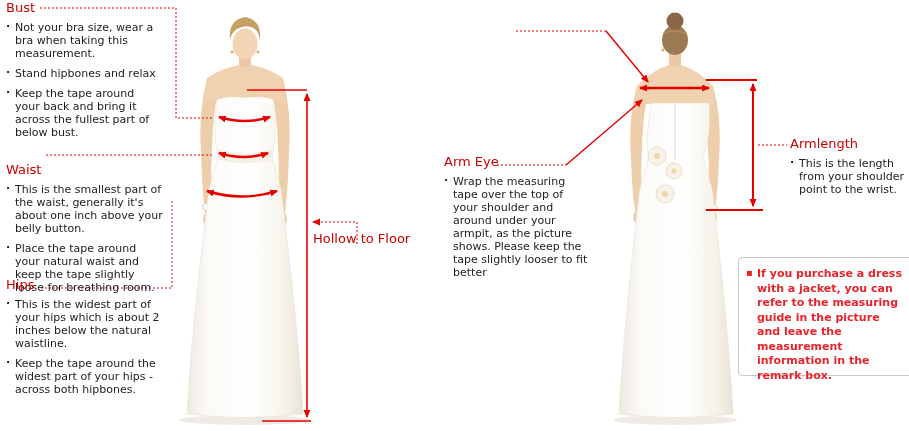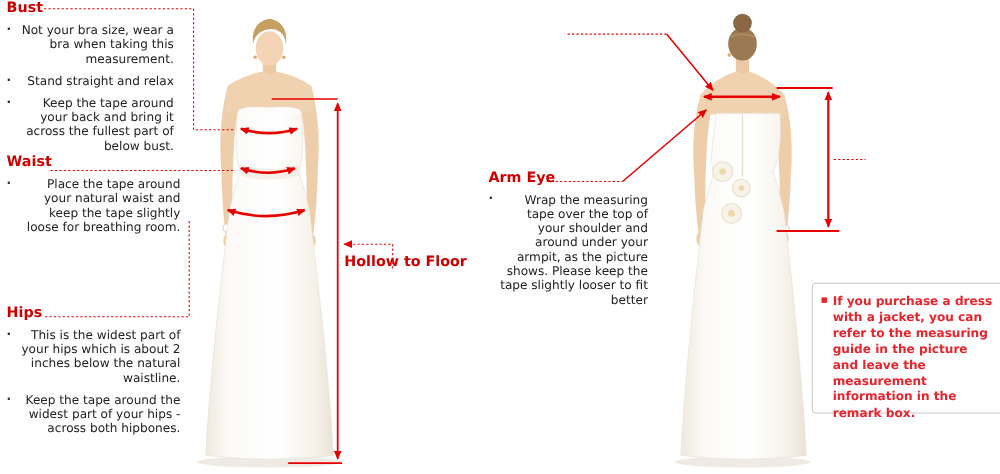--- a/index.html
+++ b/index.html
@@ -5,24 +5,24 @@
   html,body{margin:0;padding:0;}
   body{
     width:909px;height:431px;position:relative;overflow:hidden;
     background:#ffffff;
     font-family:"DejaVu Sans","Liberation Sans",sans-serif;
     -webkit-font-smoothing:antialiased;
   }
   .stage{position:absolute;left:0;top:0;width:909px;height:431px;}
   .txtcol{position:absolute;}
   .sec-title{
-    color:#cc0000;font-weight:bold;font-size:13px;line-height:14px;
+    color:#cc0000;font-weight:normal;font-size:13px;line-height:14px;
     margin:0 0 6px 0;white-space:nowrap;
   }
-  ul.tips{list-style:none;margin:0;padding:0;text-align:right;}
+  ul.tips{list-style:none;margin:0;padding:0;}
   ul.tips li{
     position:relative;color:#222222;font-size:11px;line-height:13px;
     padding-left:9px;margin:0 0 7px 0;
   }
   ul.tips li::before{
     content:"\00B7";position:absolute;left:0;top:-1px;
     font-weight:bold;color:#222222;
   }
   .figure{position:absolute;}
   svg{display:block;}
@@ -163,28 +163,29 @@
       <path d="M706,80 H757" stroke-width="2"></path>
       <path d="M753,84 V206" stroke-width="2" marker-start="url(#arr)" marker-end="url(#arr)"></path>
       <path d="M706,210 H763" stroke-width="2"></path>
     </g>
   </svg>
 
   <div class="txtcol" style="left:6px;top:1px;width:152px;">
     <h3 class="sec-title">Bust</h3>
     <ul class="tips">
       <li>Not your bra size, wear a bra when taking this measurement.</li>
-      <li>Stand straight and relax</li>
+      <li>Stand hipbones and relax</li>
       <li>Keep the tape around your back and bring it across the fullest part of below bust.</li>
     </ul>
   </div>
 
-  <div class="txtcol" style="left:6px;top:141px;width:158px;">
+  <div class="txtcol" style="left:6px;top:163px;width:158px;">
     <h3 class="sec-title">Waist</h3>
     <ul class="tips">
+      <li>This is the smallest part of the waist, generally it's about one inch above your belly button.</li>
       <li>Place the tape around your natural waist and keep the tape slightly loose for breathing room.</li>
     </ul>
   </div>
 
   <div class="txtcol" style="left:6px;top:278px;width:158px;">
     <h3 class="sec-title">Hips</h3>
     <ul class="tips">
       <li>This is the widest part of your hips which is about 2 inches below the natural waistline.</li>
       <li>Keep the tape around the widest part of your hips - across both hipbones.</li>
     </ul>
@@ -195,18 +196,24 @@
   </div>
 
 
   <div class="txtcol" style="left:444px;top:155px;width:145px;">
     <h3 class="sec-title">Arm Eye</h3>
     <ul class="tips">
       <li>Wrap the measuring tape over the top of your shoulder and around under your armpit, as the picture shows. Please keep the tape slightly looser to fit better</li>
     </ul>
   </div>
 
+  <div class="txtcol" style="left:790px;top:137px;width:115px;">
+    <h3 class="sec-title">Armlength</h3>
+    <ul class="tips">
+      <li>This is the length from your shoulder point to the wrist.</li>
+    </ul>
+  </div>
 
   <div class="notebox">
     <p class="note-text">If you purchase a dress with a jacket, you can refer to the measuring guide in the picture and leave the measurement information in the remark box.</p>
   </div>
 
 </div>
 
 </body></html>

